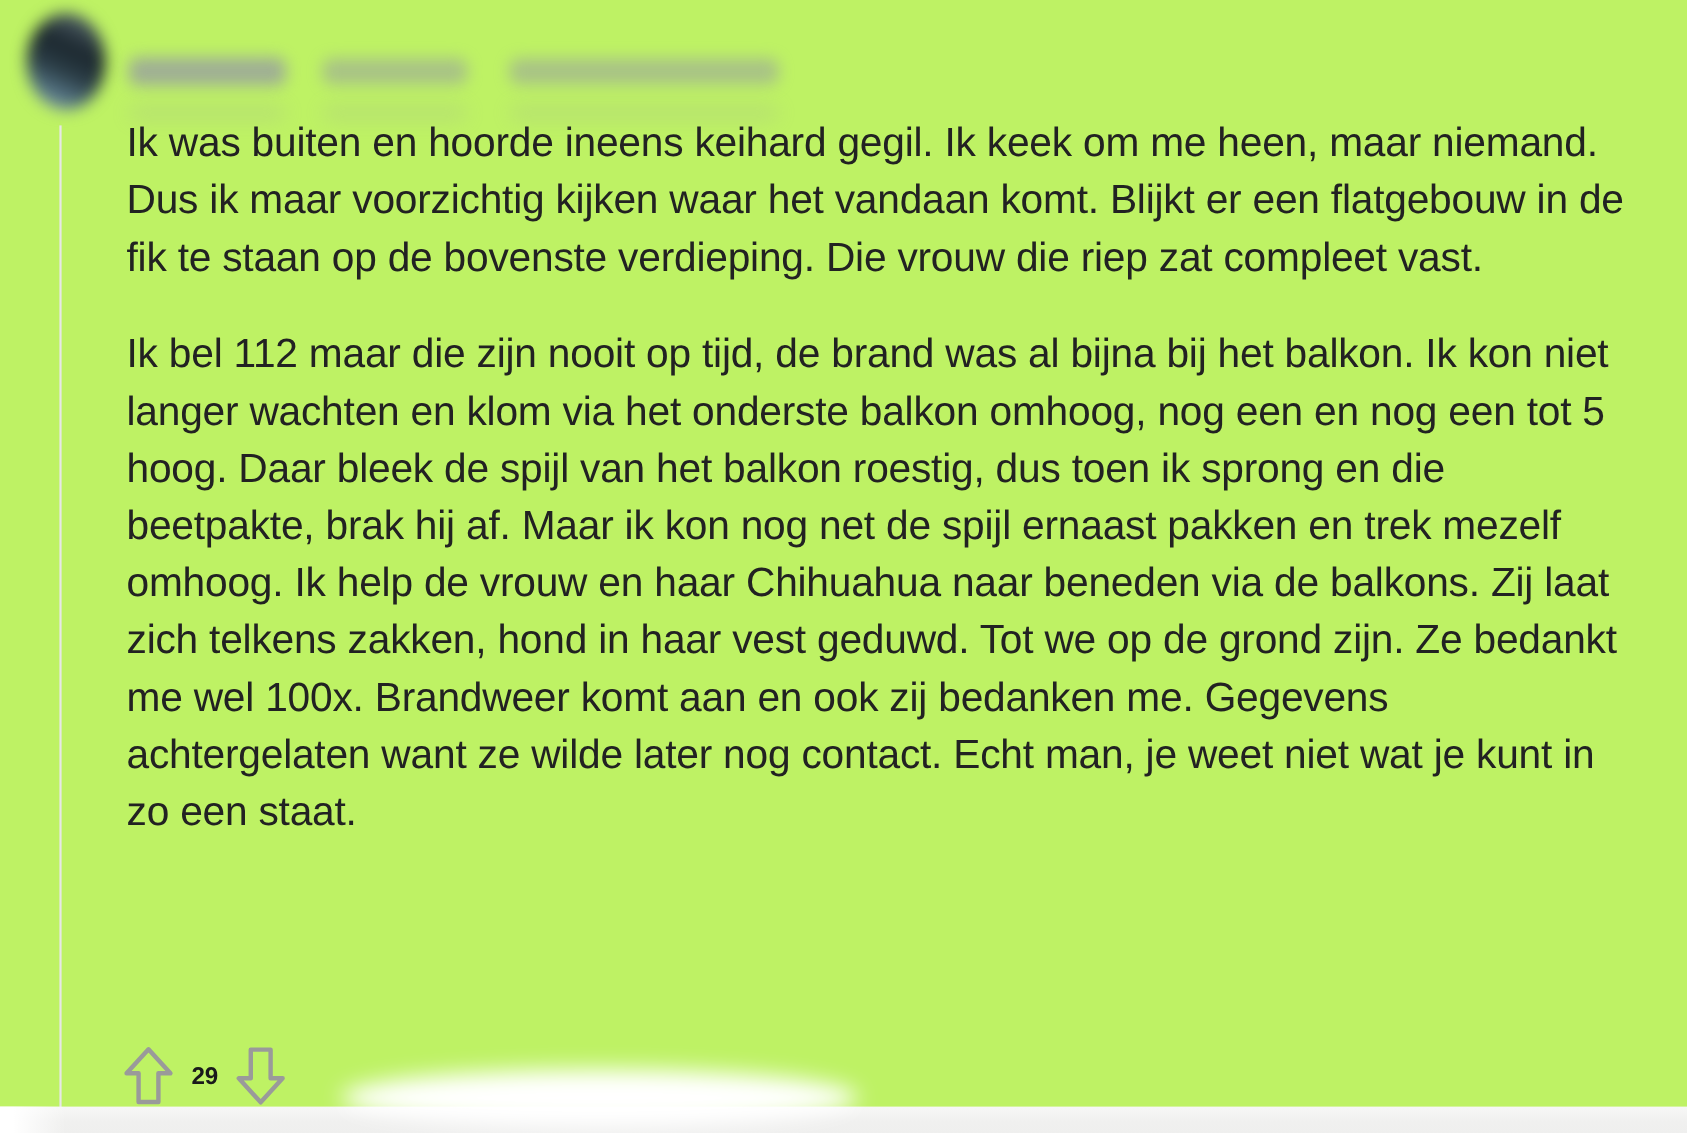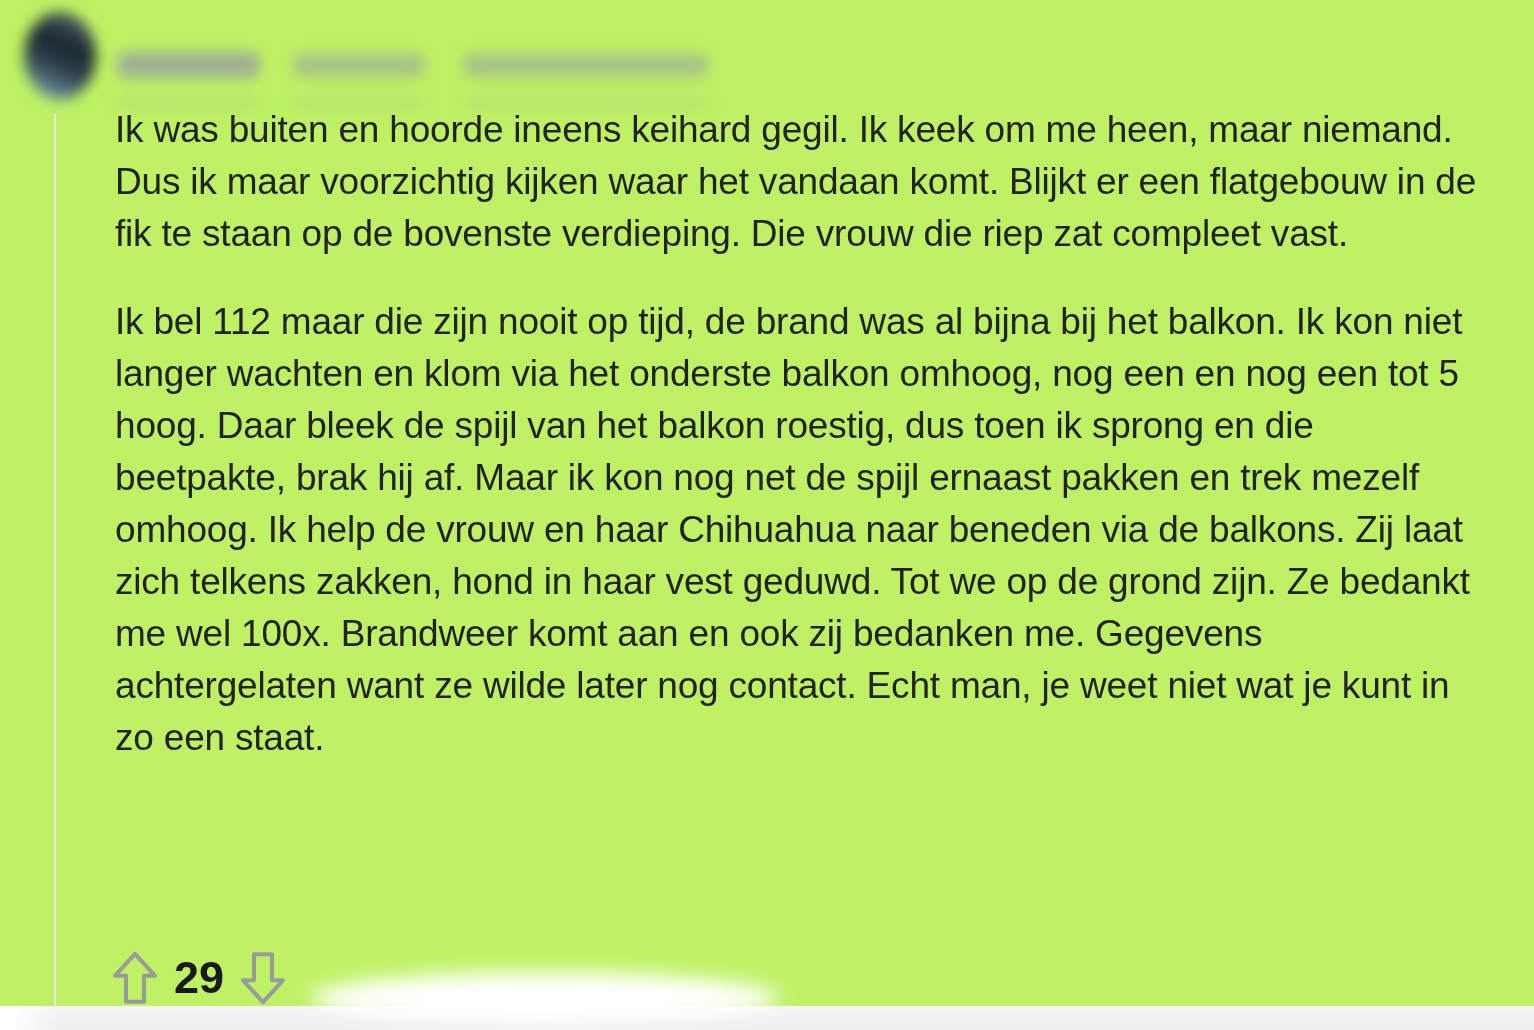--- a/index.html
+++ b/index.html
@@ -52,21 +52,21 @@
   .vote-row{
     position:absolute;left:110px;top:946px;
     display:flex;align-items:center;
   }
   .vote-btn{
     background:none;border:none;padding:0;margin:0;cursor:pointer;
     width:50px;height:64px;display:flex;align-items:center;justify-content:center;
   }
   .vote-btn svg{display:block;}
   .vote-count{
-    color:#1a1a1b;font-weight:700;font-size:45px;
+    color:#1a1a1b;font-weight:700;font-size:22px;
     margin:0 14px;line-height:64px;
   }
   .downvote svg{transform:rotate(180deg);}
 
   
   .bottom-strip{
     position:absolute;left:0;right:0;bottom:0;height:24px;
     background:linear-gradient(180deg,#f7f7f6 0%,#f0f0ef 60%,#efefee 100%);
   }
   .bottom-strip-fadeL{

